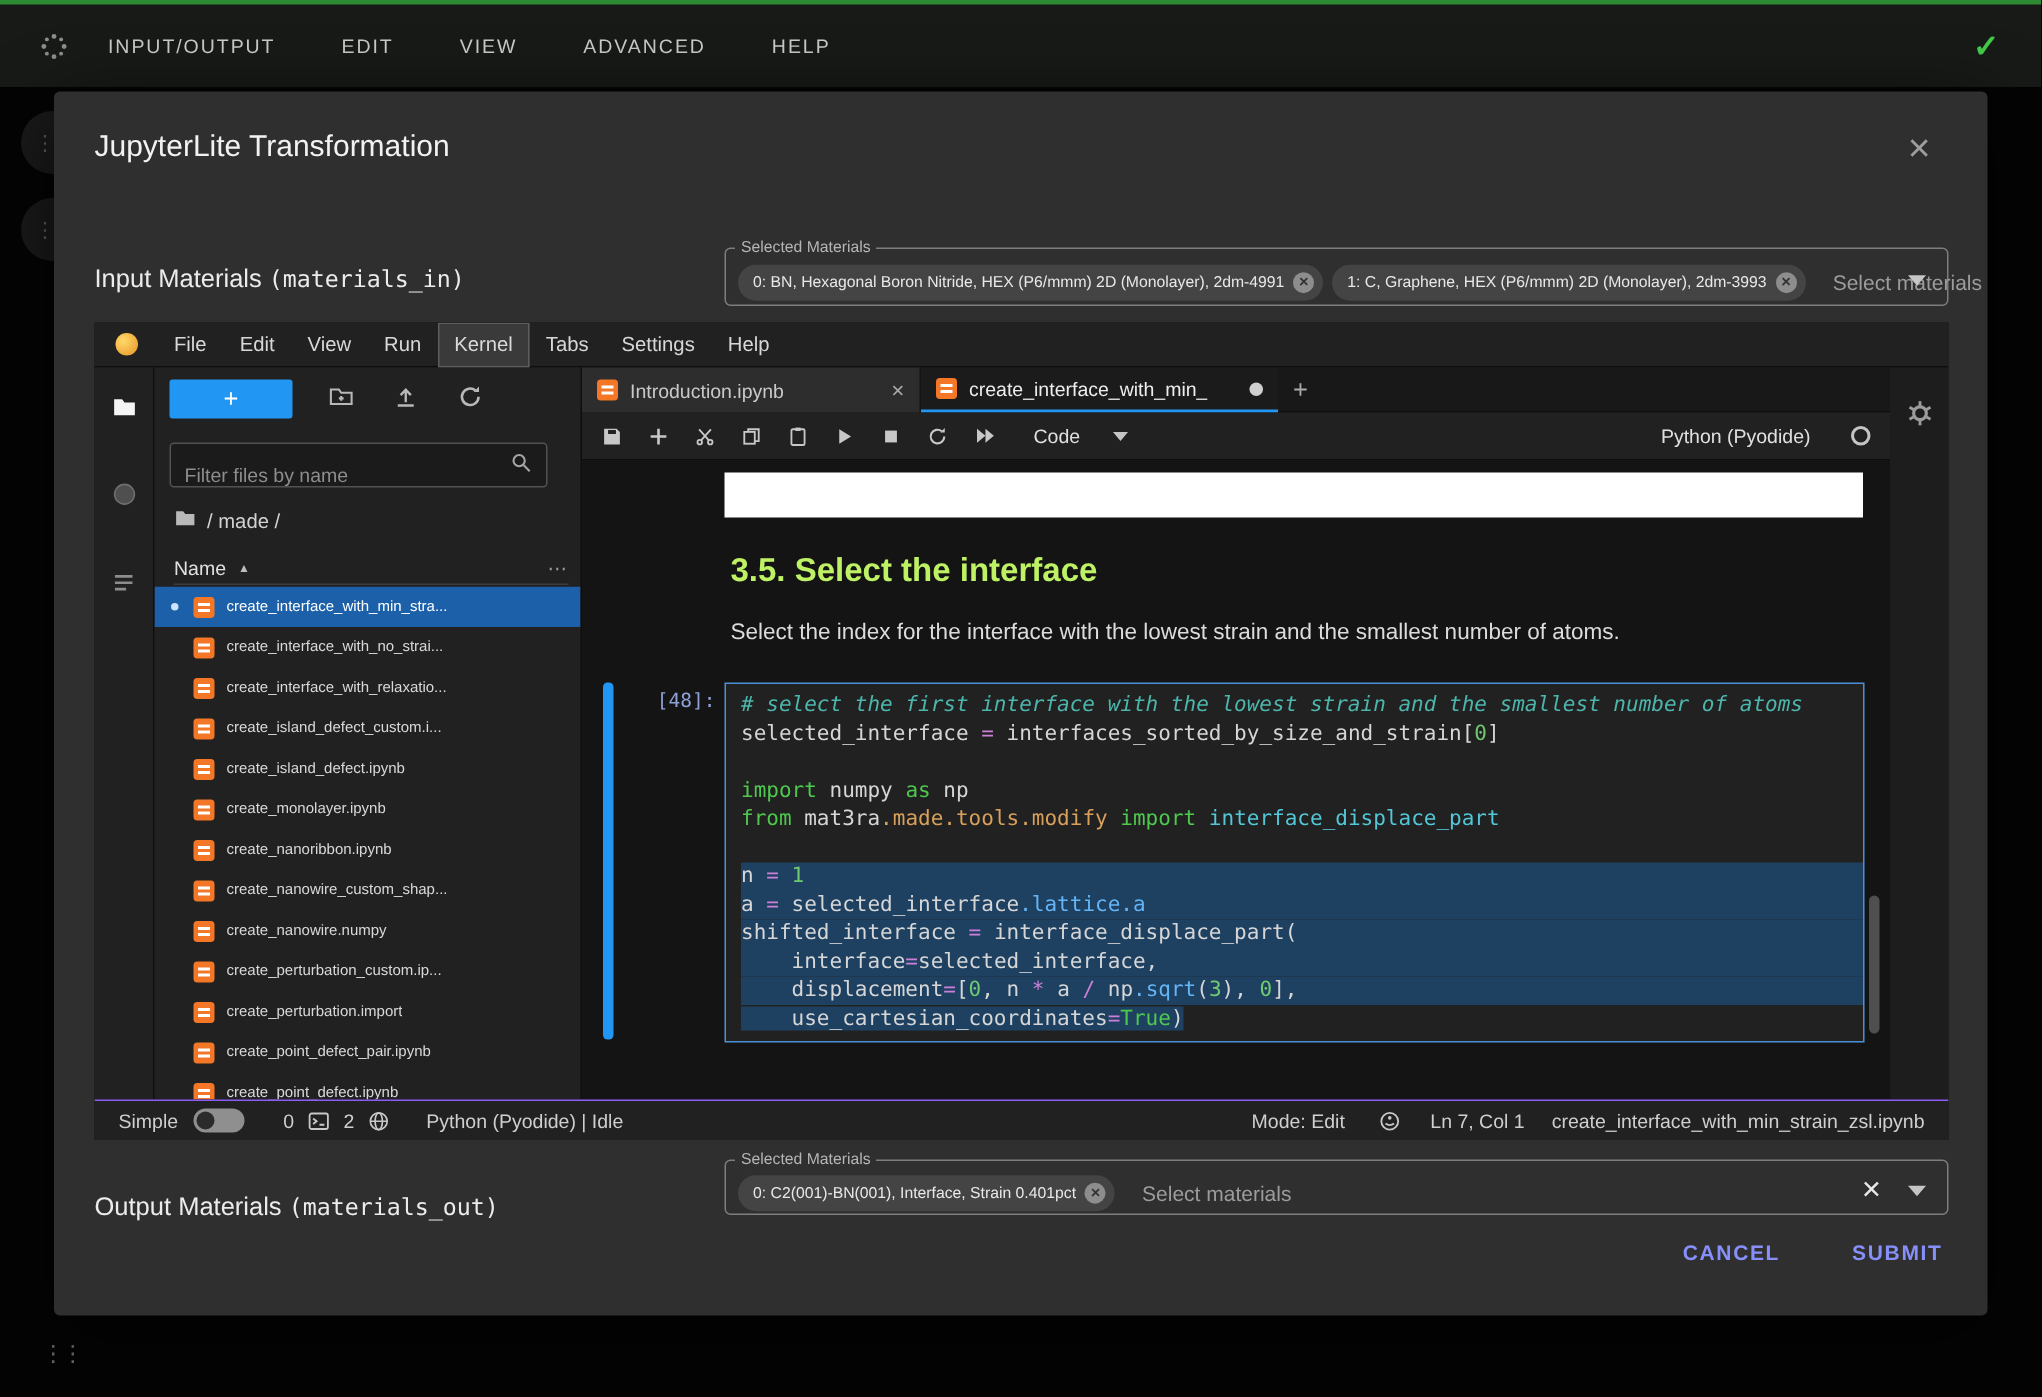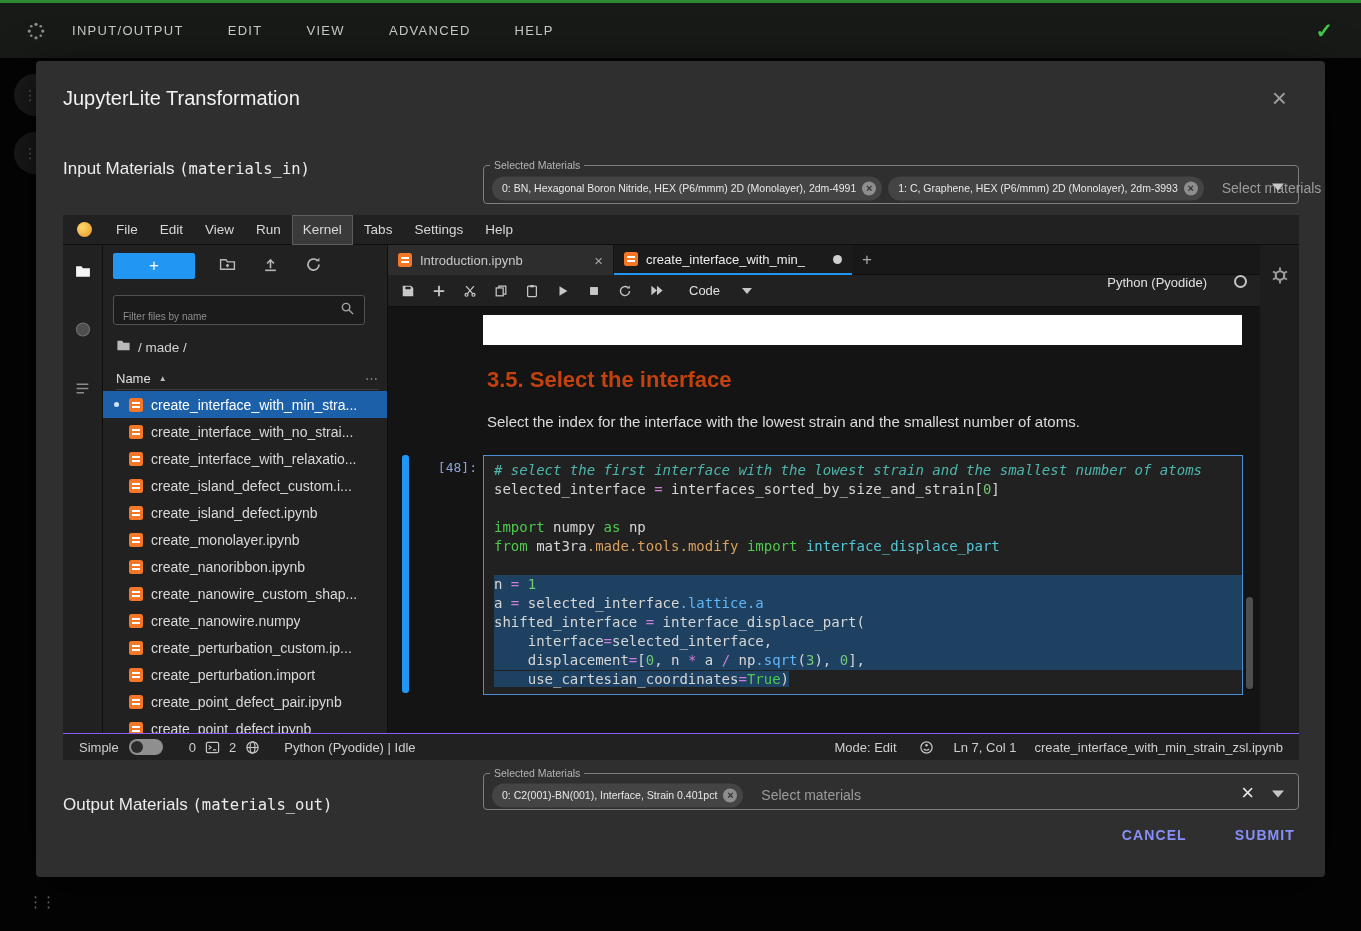--- a/index.html
+++ b/index.html
@@ -25,21 +25,21 @@
   .bg-handle.h2 { left:14px; top:132px; }
   .bg-handle-bottom { position:absolute; left:28px; top:893px; color:#6f6f6f; font-size:15px;
                       letter-spacing:-2px; z-index:4; }
 
   
   .modal { position:absolute; left:36px; top:61px; width:1289px; height:816px; background:#2f2f2f;
            border-radius:4px; box-shadow:0 12px 48px rgba(0,0,0,0.65); z-index:5; }
   .modal-title { position:absolute; left:27px; top:26px; font-size:20px; color:#f2f2f2; }
   .modal-close { position:absolute; right:38px; top:24px; font-size:26px; line-height:26px; color:#9e9e9e; cursor:pointer; }
   .io-label { position:absolute; left:27px; font-size:17px; color:#ececec; }
-  .io-label.in { top:98px; }
+  .io-label.in { top:115px; }
   .io-label.out { top:734px; }
   .io-var { font-family:"DejaVu Sans Mono", monospace; font-size:15.5px; }
 
   .mat-fieldset { position:absolute; left:447px; width:816px; border:1px solid #7e7e7e; border-radius:4px;
                   background:transparent; }
   .mat-fieldset.in { top:98px; height:45px; }
   .mat-fieldset.out { top:706px; height:43px; }
   .mat-fieldset legend { font-size:10.5px; color:#b5b5b5; padding:0 4px; margin-left:6px; }
   .chips-row { position:absolute; left:8px; top:50%; transform:translateY(-44%); display:flex; gap:6px; align-items:center; }
   .chip { height:24px; border-radius:12px; background:#444444; color:#e8e8e8; font-size:10.5px;
@@ -71,66 +71,66 @@
   .strip-icon.circle { top:76px; }
   .strip-icon.list { top:135px; color:#8d8d8d; }
 
   .jl-filebrowser { width:285px; background:#212121; border-right:1px solid #0e0e0e; position:relative; flex:0 0 auto; }
   .fb-toolbar { position:absolute; top:8px; left:10px; right:8px; height:26px; display:flex; align-items:center; }
   .fb-new { width:82px; height:26px; background:#2196f3; border:none; border-radius:2px; color:#fff;
             font-size:17px; line-height:24px; cursor:pointer; }
   .fb-icons { display:flex; gap:26px; margin-left:24px; color:#b8b8b8; }
   .fb-filter { position:absolute; top:50px; left:10px; width:252px; height:30px; background:#1b1b1b;
                border:1px solid #525252; border-radius:3px; display:flex; align-items:center; padding:0 9px; }
-  .fb-filter input { flex:1; background:transparent; border:none; outline:none; color:#c4b5fd; font-size:10px;
+  .fb-filter input { flex:1; background:transparent; border:none; outline:none; color:#c4b5fd; font-size:13px;
                      font-family:inherit;margin-top:12px; }
   .fb-filter input::placeholder { color:#8d8d8d; }
   .fb-filter .search-ic { color:#a5a5a5; }
   .fb-breadcrumb { position:absolute; top:93px; left:13px; display:flex; gap:7px; align-items:center;
                    color:#d2d2d2; font-size:13.5px; }
   .fb-breadcrumb .bc-folder { color:#b9b9b9; }
   .fb-header { position:absolute; top:122px; left:13px; right:8px; height:23px; display:flex;
                align-items:center; color:#e0e0e0; font-size:13px; border-bottom:1px solid #3c3c3c; }
   .fb-sort { font-size:8px; color:#bdbdbd; margin-left:8px; }
   .fb-more { margin-left:auto; color:#9a9a9a; letter-spacing:1px; }
   .file-list { position:absolute; top:146px; left:0; right:0; bottom:0; overflow:hidden; }
   .file-row { height:27px; display:flex; align-items:center; padding-left:26px; gap:8px; color:#d9d9d9;
-              font-size:14px; position:relative; white-space:nowrap; }
+              font-size:10px; position:relative; white-space:nowrap; }
   .file-row.selected { background:#1b60a8; color:#fff; }
   .run-dot { position:absolute; left:11px; width:5px; height:5px; border-radius:50%; background:#cfe3ff; }
   .nb-icon { width:14px; height:14px; background:#f37726; border-radius:2.5px; position:relative; flex:0 0 auto; }
   .nb-icon::after { content:''; position:absolute; left:3px; right:3px; top:4px; height:2px;
                     background:#fff; box-shadow:0 4px 0 #fff; }
   .file-name { overflow:hidden; }
 
   .jl-main { flex:1; position:relative; background:#141414; }
   .jl-tabbar { position:absolute; top:0; left:0; right:0; height:30px; background:#181818;
                border-bottom:1px solid #0e0e0e; display:flex; }
   .jl-tab { height:30px; display:flex; align-items:center; padding:0 10px; gap:8px; font-size:13px; }
   .jl-tab.inactive { width:226px; background:#2d2d2d; color:#c9c9c9; border-right:1px solid #151515;text-align:center; }
   .jl-tab.active { width:238px; background:#1b1b1b; color:#ededed; border-bottom:2px solid #2196f3; }
   .tab-label { overflow:hidden; white-space:nowrap; }
   .tab-close { margin-left:auto; color:#a8a8a8; font-size:15px; }
   .tab-dirty { margin-left:auto; width:9px; height:9px; border-radius:50%; background:#cfcfcf; flex:0 0 auto; }
   .tab-add { width:30px; display:flex; align-items:center; justify-content:center; color:#a8a8a8; font-size:17px; }
 
   .jl-toolbar { position:absolute; top:30px; left:0; right:0; height:32px; background:#212121;
-                border-bottom:1px solid #0e0e0e; display:flex; padding:0 13px;
+                border-bottom:1px solid #0e0e0e; display:flex; align-items:center; padding:0 13px;
                 gap:17px; color:#c8c8c8; }
   .nbtb-icon { display:flex; align-items:center; }
   .cell-type { display:flex; align-items:center; gap:22px; font-size:13px; color:#e0e0e0; margin-left:8px; }
   .ct-caret { width:0; height:0; border-left:5px solid transparent; border-right:5px solid transparent;
               border-top:6px solid #c6c6c6; }
   .tb-spacer { flex:1; }
   .kernel-name { font-size:13px; color:#e0e0e0; }
   .kernel-circle { width:13px; height:13px; border:2px solid #c4c4c4; border-radius:50%; margin-left:10px; }
 
   .jl-content { position:absolute; top:62px; left:0; right:0; bottom:0; background:#141414; overflow:hidden; }
   .prev-output { position:absolute; left:95px; top:8px; width:759px; height:30px; background:#ffffff; }
-  .md-heading { position:absolute; left:99px; top:60px; font-size:22px; font-weight:bold; color:#c2410c; }
+  .md-heading { position:absolute; left:99px; top:60px; font-size:22px; font-weight:bold; color:#bef264; }
   .md-para { position:absolute; left:99px; top:106px; font-size:15px; color:#dcdcdc; }
   .cell-collapser { position:absolute; left:14px; top:148px; width:7px; height:238px; background:#2196f3; border-radius:3px; }
   .cell-prompt { position:absolute; left:28px; top:153px; width:61px; text-align:right;
                  font-family:"DejaVu Sans Mono", monospace; font-size:13px; color:#8ea2d8; }
   .cell { position:absolute; left:95px; top:148px; width:760px; background:#212121;
           border:1px solid #4a8fd4; padding:5px 0 5px 10px; }
   .code-line { height:19px; line-height:19px; font-family:"DejaVu Sans Mono", monospace; font-size:14px;
                white-space:pre; color:#d6d6d6; }
   .code-line.sel-full { background:#1e4162; }
   .sel-text { background:#1e4162; }

